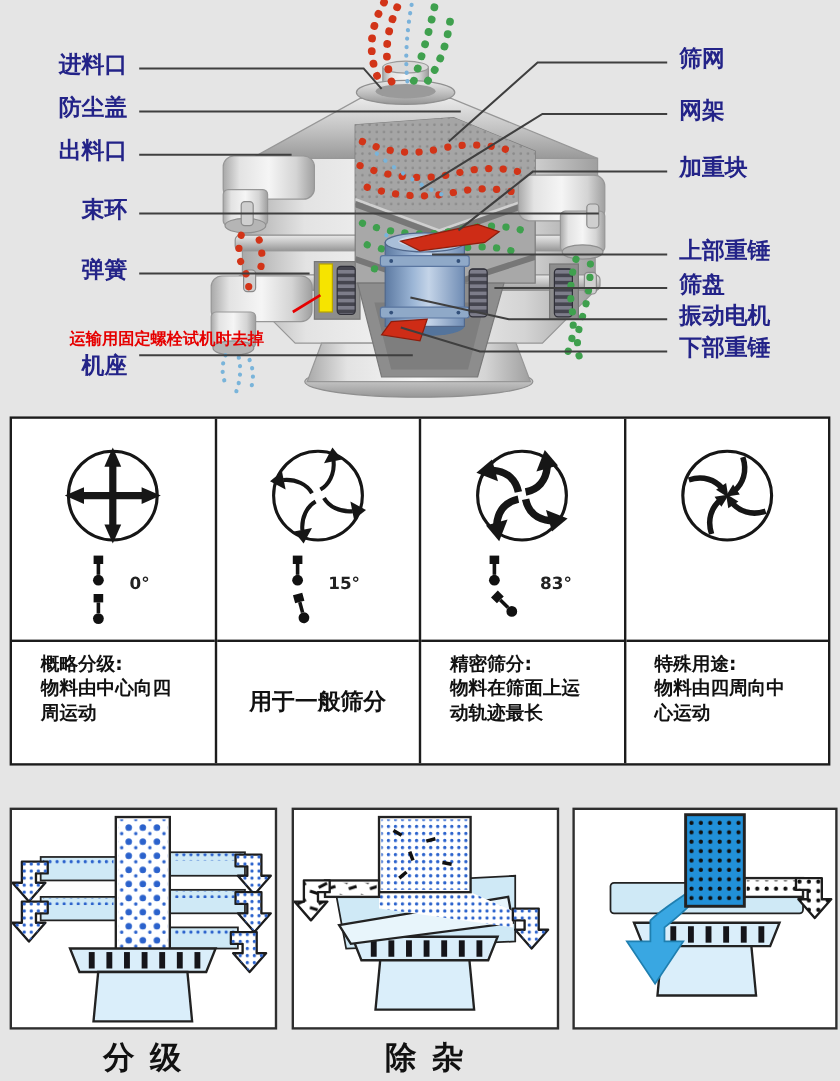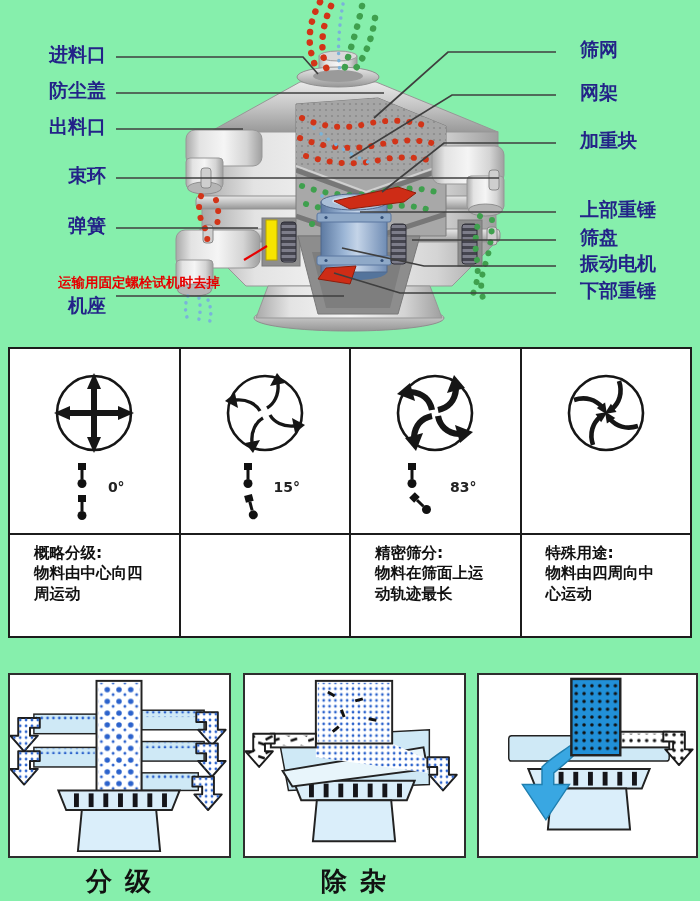--- a/index.html
+++ b/index.html
@@ -1,23 +1,23 @@
 <!DOCTYPE html>
 <html><head>
 <meta charset="utf-8">
 <style>
   html,body{margin:0;padding:0;background:#fff;}
   body{width:700px;height:901px;position:relative;font-family:"DejaVu Sans",sans-serif;}
-  .canvas{position:absolute;left:0;top:0;width:700px;height:901px;background:#86efac;overflow:hidden;}
+  .canvas{position:absolute;left:0;top:0;width:700px;height:901px;background:#e5e5e5;overflow:hidden;}
   
   .diagram{position:absolute;left:0;top:0;width:700px;height:345px;}
   .machine-svg{position:absolute;left:0;top:0;}
   .lbl{position:absolute;font-weight:700;font-size:19px;color:#232388;white-space:nowrap;line-height:1;}
   .lbl-l{right:594px;text-align:right;}
-  .lbl-r{left:580px;text-align:center;}
+  .lbl-r{left:566px;text-align:center;}
   .note{position:absolute;left:58px;top:254px;color:#e60000;font-size:13.5px;font-weight:700;white-space:nowrap;margin-top:20px;}
   
   .angle-table{position:absolute;left:8px;top:347px;width:684px;height:291px;border:2px solid #1c1c1c;display:flex;box-sizing:border-box;background:#fff;}
   .tcol{flex:1;border-right:2px solid #1c1c1c;display:flex;flex-direction:column;box-sizing:border-box;min-width:0;}
   .tcol:last-child{border-right:none;}
   .icon-cell{height:186px;border-bottom:2px solid #1c1c1c;display:flex;flex-direction:column;align-items:center;box-sizing:border-box;}
   .circle-icon{margin-top:16px;}
   .phase-row{display:flex;align-items:flex-start;gap:8px;margin-top:0;}
   .deg{font-size:14px;font-weight:700;color:#222;line-height:1.15;margin-top:18px;}
   .desc-cell{flex:1;padding:8px 24px;font-size:15.5px;font-weight:700;color:#111;line-height:1.32;}
@@ -285,20 +285,23 @@
                 <circle cx="18" cy="20.5" r="4.5" fill="#111"></circle>
               </g>
             <g transform="translate(0,34) rotate(-15 18 0)">
                 <rect x="14" y="0" width="8" height="7" fill="#111"></rect>
                 <rect x="16.5" y="7" width="3" height="9" fill="#111"></rect>
                 <circle cx="18" cy="20.5" r="4.5" fill="#111"></circle>
               </g>
           </svg>
           <span class="deg">15°</span>
         </div>
+      </div>
+      <div class="desc-cell desc-center">
+        <span>用于一般筛分</span>
       </div>
     </div>
 
     <div class="tcol">
       <div class="icon-cell">
         <svg class="circle-icon" width="96" height="96" viewBox="-48 -48 96 96">
           <circle r="37" fill="none" stroke="#161616" stroke-width="2.6"></circle>
           <g id="armB">
               <path d="M3,-3 C13,-5 20,-12 21,-24" fill="none" stroke="#161616" stroke-width="6.2"></path>
               <polygon points="19,-38 12,-20 30,-25" fill="#161616"></polygon>

